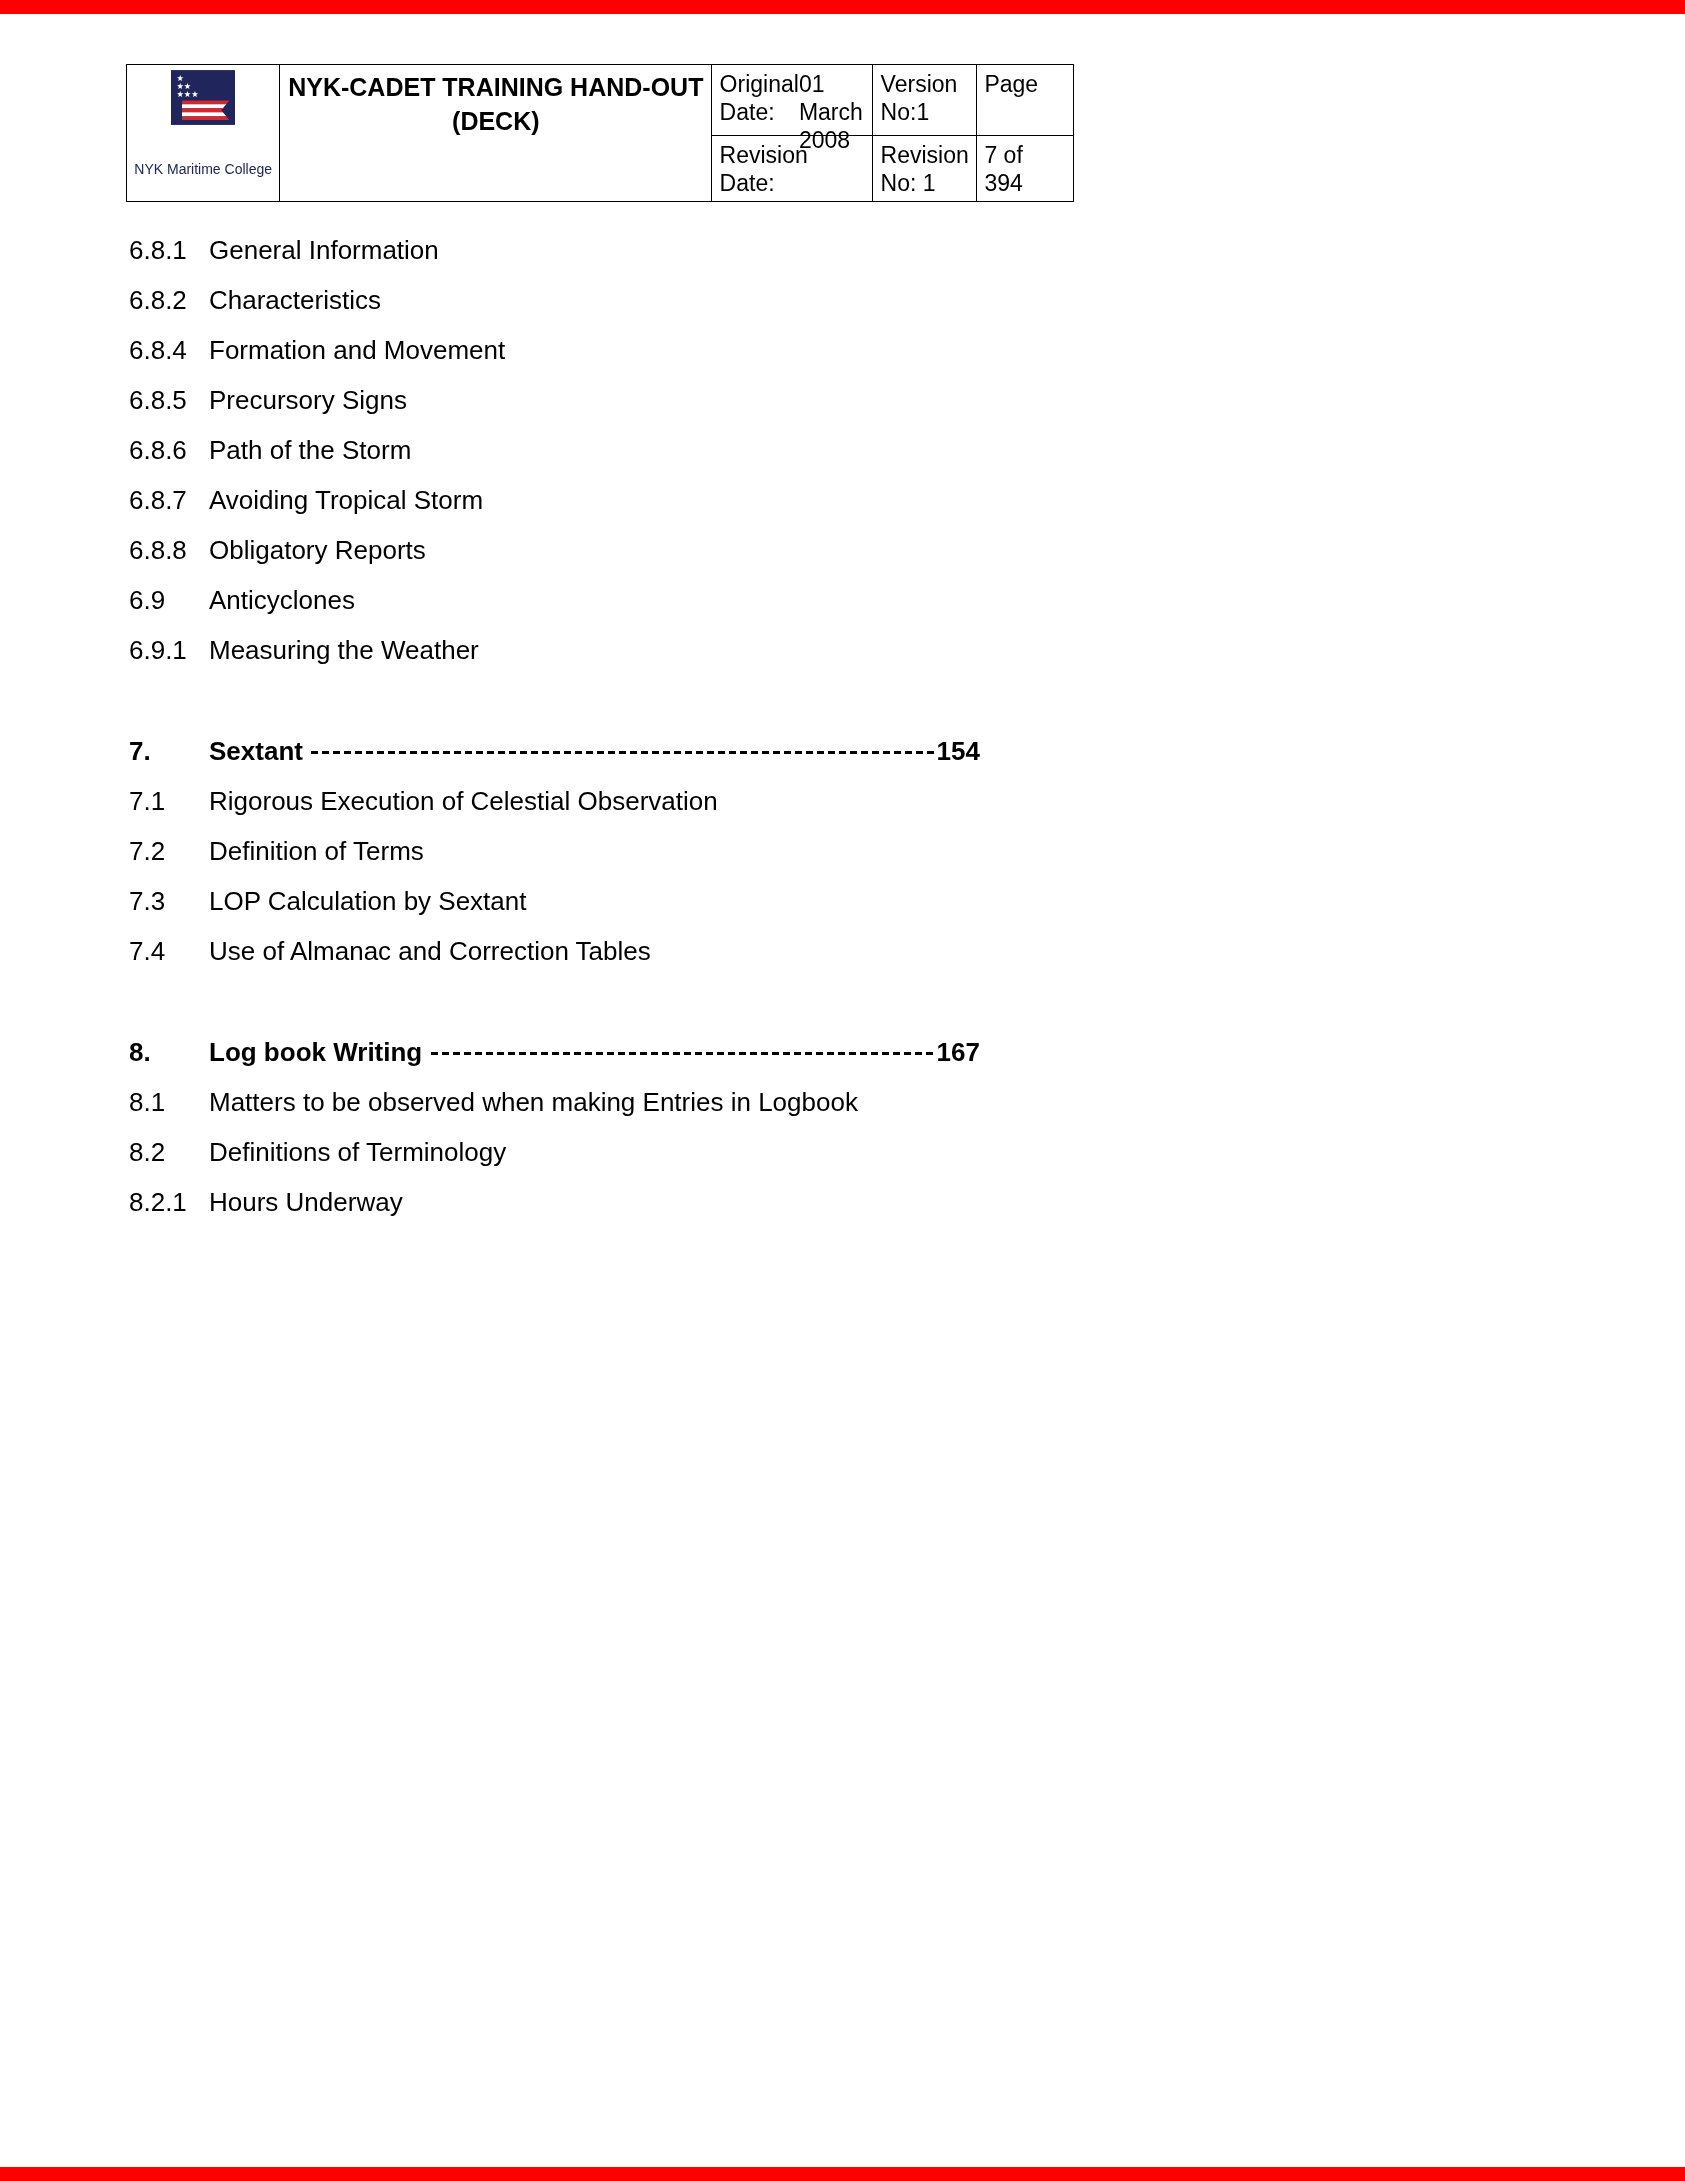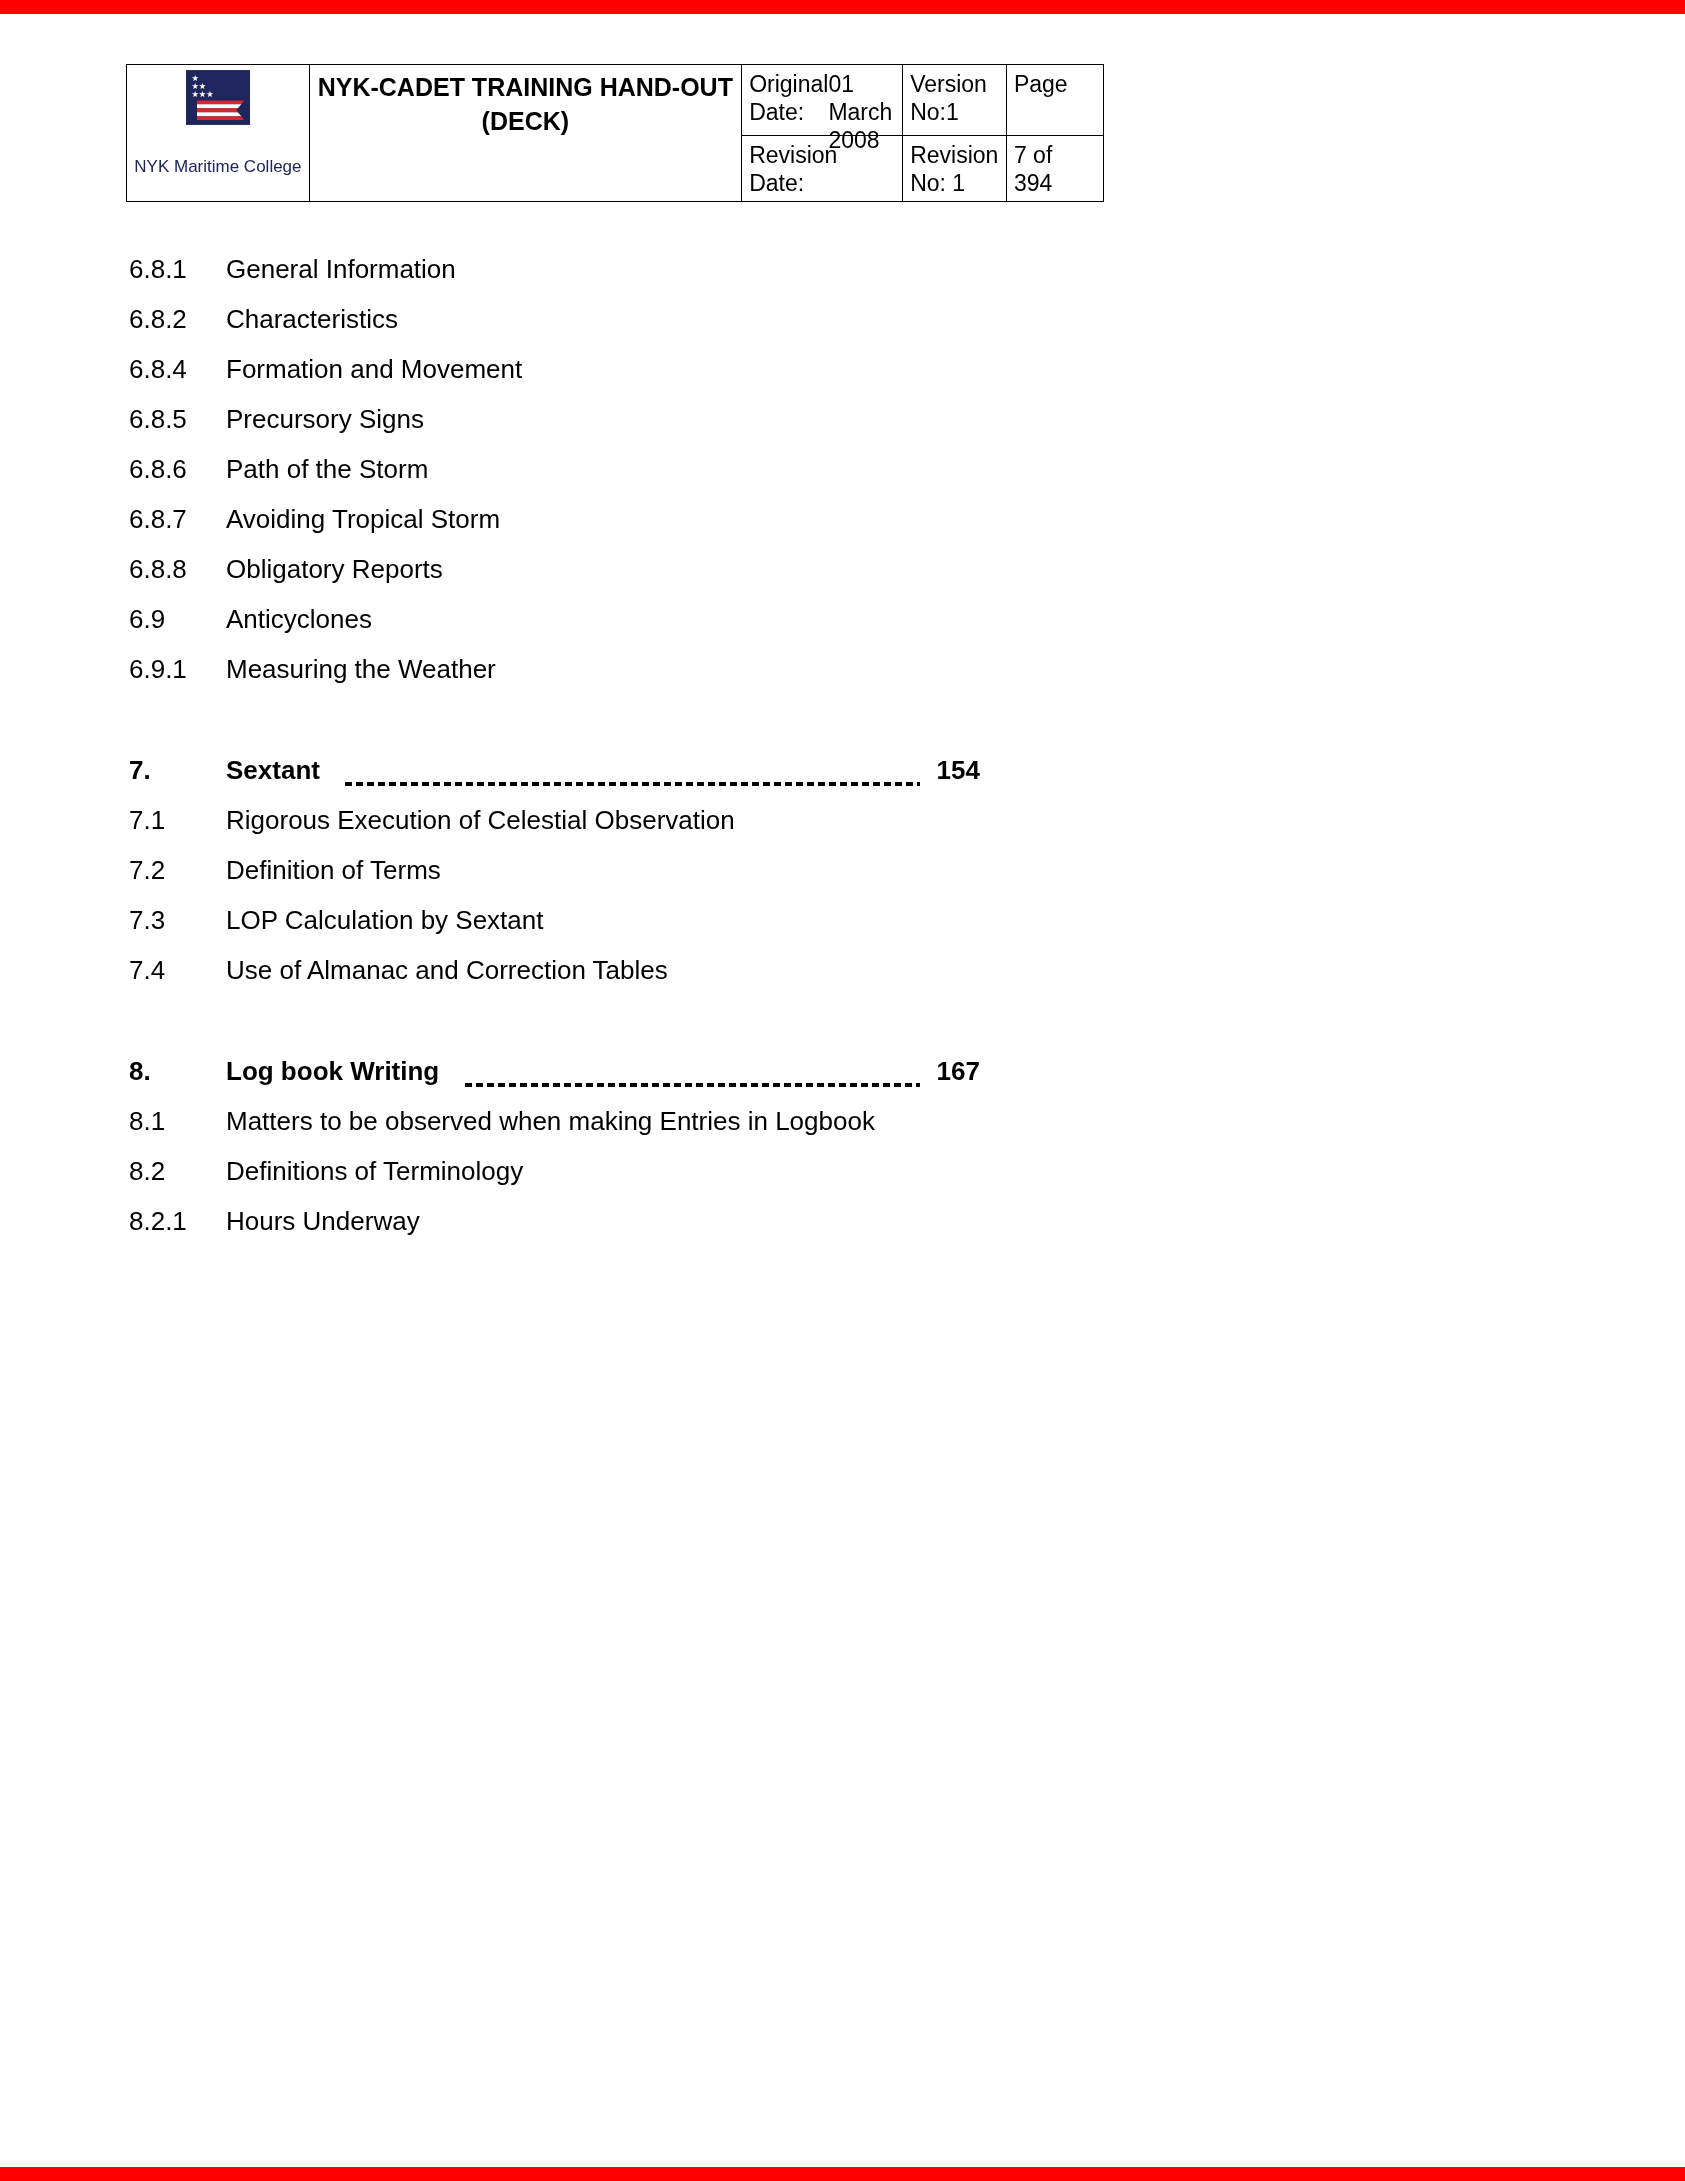--- a/index.html
+++ b/index.html
@@ -30,38 +30,38 @@
   }
   table.hdr td {
     border:1.8px solid #000;
     vertical-align:top;
     padding:4.6px 7.3px;
   }
   td.logo-cell {
     width:82px; text-align:center; padding:3.7px 1.8px 1.8px 1.8px;
   }
   .logo-wrap { display:flex; flex-direction:column; align-items:center; justify-content:space-between; height:108px; }
-  .logo-caption { font-size:17px; color:#20265c; white-space:nowrap; }
+  .logo-caption { font-size:14px; color:#20265c; white-space:nowrap; }
   td.title-cell {
     width:432px; text-align:center; vertical-align:middle;
     font-weight:bold; font-size:25px; line-height:34px;
   }
   td.date-cell { width:161px; }
   .date-top { display:flex; flex-direction:row; justify-content:space-between; height:59px; }
   td.ver-cell { width:100px; }
   td.page-cell { width:97px; }
   tr.r1 td { height:71px; }
   tr.r2 td { height:49px;margin-top:42px; }
 
   
   .toc {
     position:absolute; left:129px; top:235px; width:851px;
     font-size:26px; line-height:31px;
   }
-  .toc-row { display:flex; align-items:flex-end; height:50px;gap:17px; }
+  .toc-row { display:flex; align-items:flex-start; height:50px; }
   .toc-num { flex:none; width:80px; }
   .toc-label { flex:none; }
   .toc-row.section { font-weight:bold; }
   .toc-leader {
     flex:1 1 auto; height:3.7px; margin:14.7px 0 0 8.3px;
     background:repeating-linear-gradient(90deg, #000 0 7.3px, transparent 7.3px 11px);
   }
   .toc-page { flex:none; }
   .toc-gap { height:51px; }
 </style>

